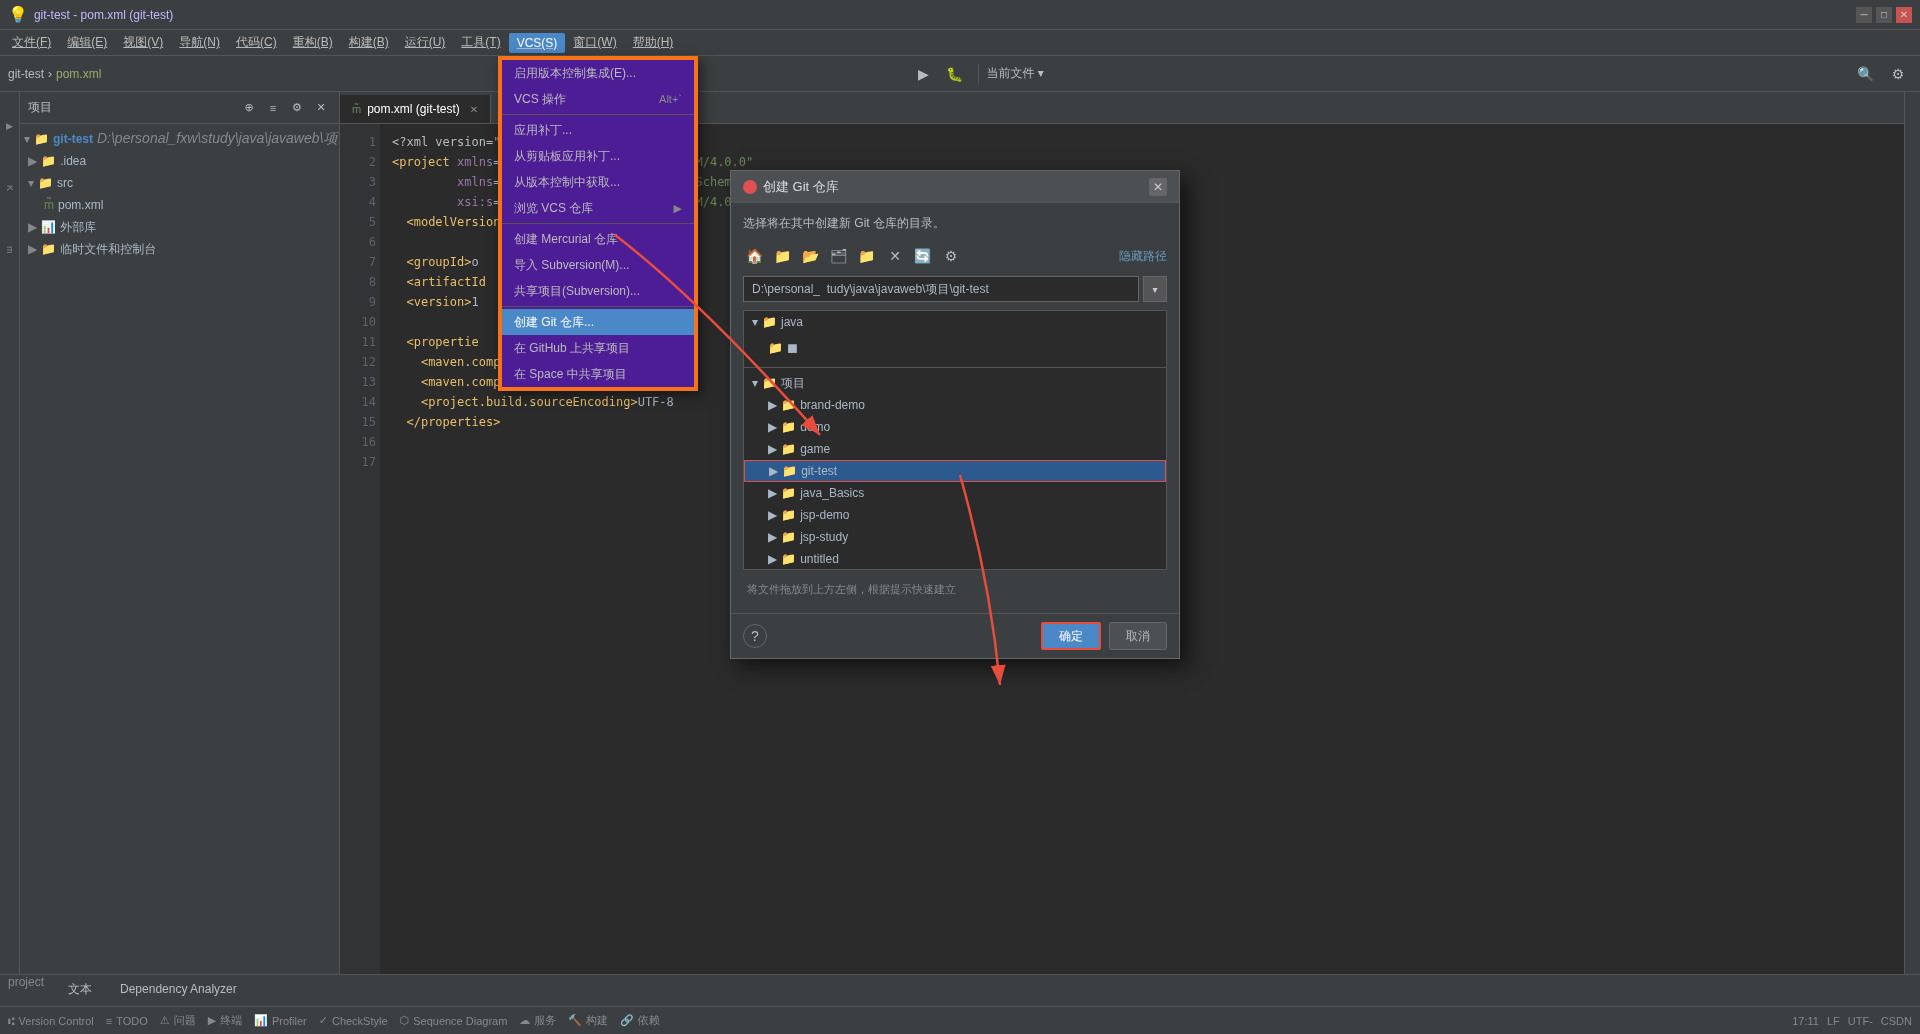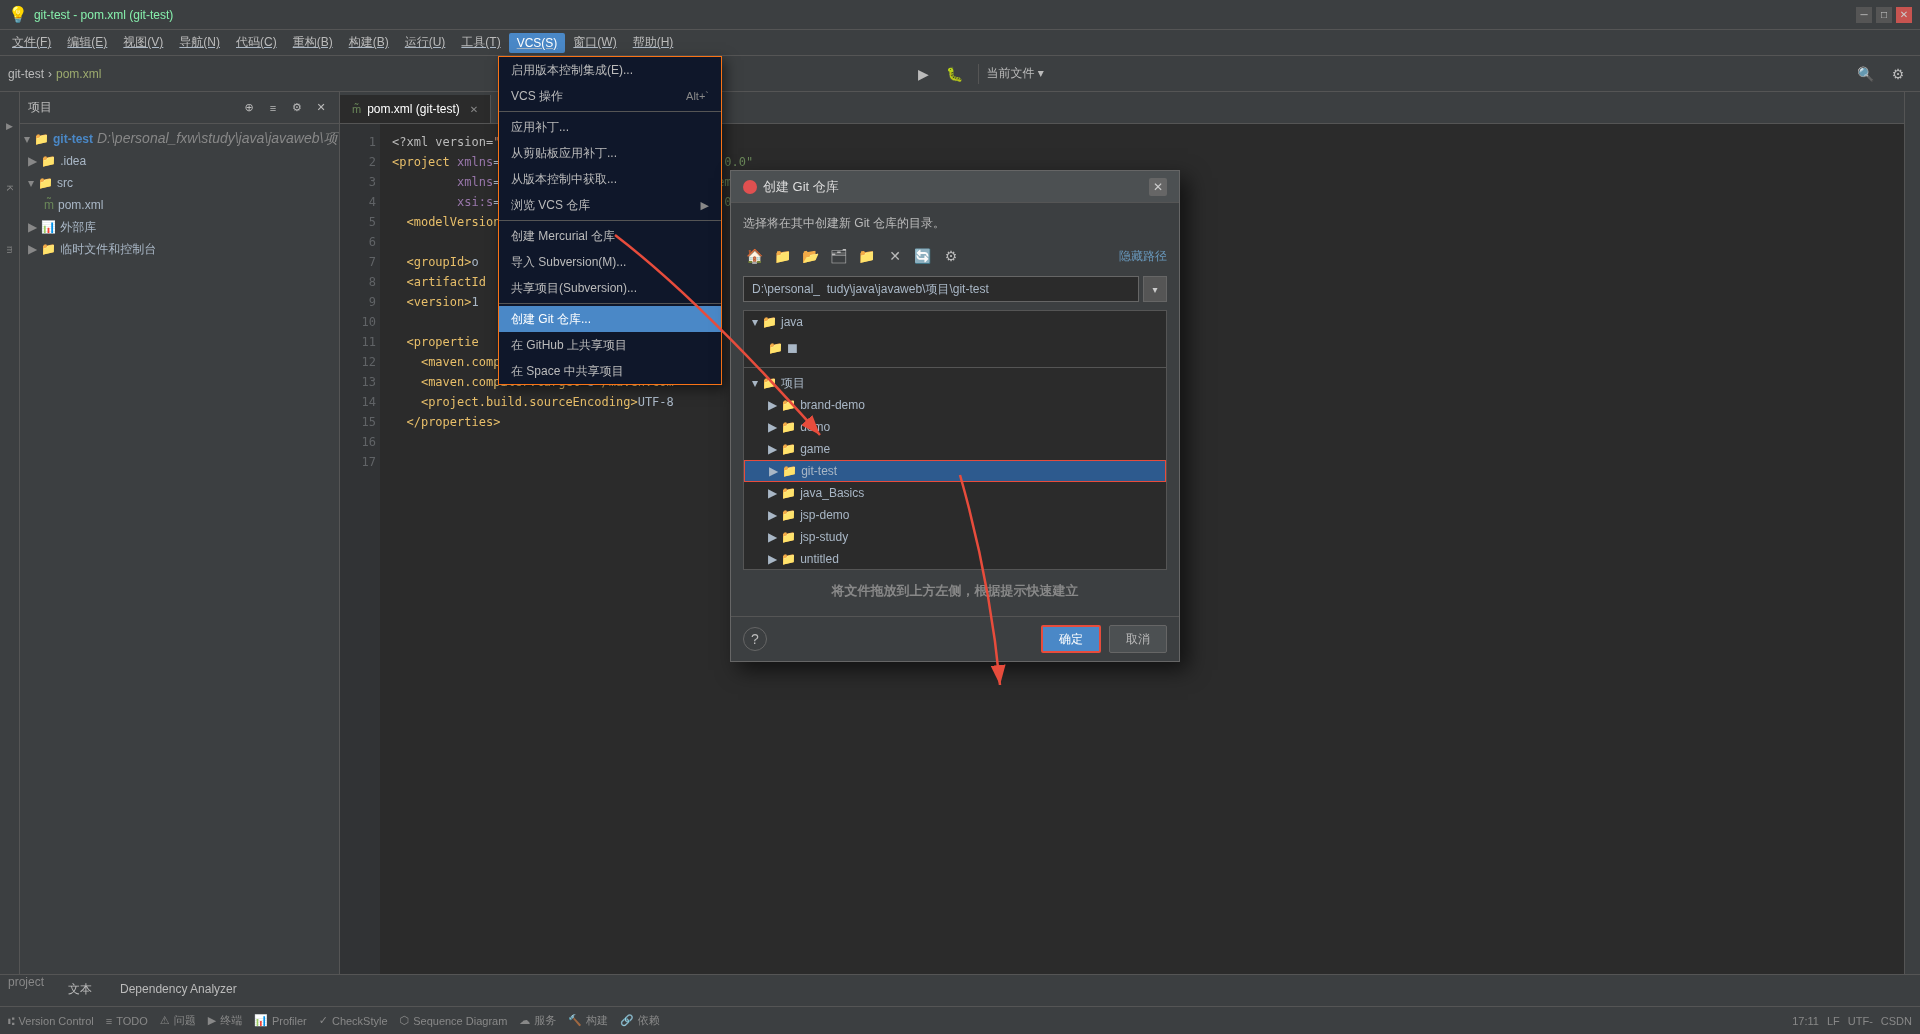--- a/index.html
+++ b/index.html
@@ -202,23 +202,23 @@
       width: 16px;
       background: #3c3f41;
       border-left: 1px solid #555;
     }
 
     
     .vcs-menu {
       position: absolute;
       top: 56px;
       left: 498px;
-      width: 224px;
-      background: #0f172a;
-      border: 1px solid #f97316;
+      width: 200px;
+      background: #4c1d95;
+      border: 4px solid #f97316;
       box-shadow: 4px 4px 12px rgba(0,0,0,0.5);
       z-index: 100;
     }
     .vcs-menu-item {
       height: 26px;
       display: flex;
       align-items: center;
       padding: 0 12px;
       cursor: pointer;
       font-size: 12px;
@@ -465,37 +465,35 @@
       font-size: 9px;
       writing-mode: vertical-rl;
     }
 
     .folder-icon { color: #d4a843; }
 
     .indent-1 { padding-left: 8px; }
     .indent-2 { padding-left: 24px; }
 
     .dialog-info-text {
-      font-size: 13px;
+      font-size: 11px;
       color: #888;
-      text-align: center;
       padding: 4px;
-      font-weight: bold;
     }
 
     .file-indent-1 { padding-left: 8px; }
     .file-indent-2 { padding-left: 24px; }
   </style>
 </head>
 <body>
 
 <div class="title-bar">
   <div class="title-bar-left">
     <span style="font-size:16px;">💡</span>
-    <span style="color:#86efac;font-size:12px;">git-test - pom.xml (git-test)</span>
+    <span style="color:#c4b5fd;font-size:12px;">git-test - pom.xml (git-test)</span>
   </div>
   <div class="title-bar-controls">
     <button class="title-btn">─</button>
     <button class="title-btn">□</button>
     <button class="title-btn" style="background:#c75450;">✕</button>
   </div>
 </div>
 
 <div class="menu-bar">
   <div class="menu-item">文件(F)</div>

